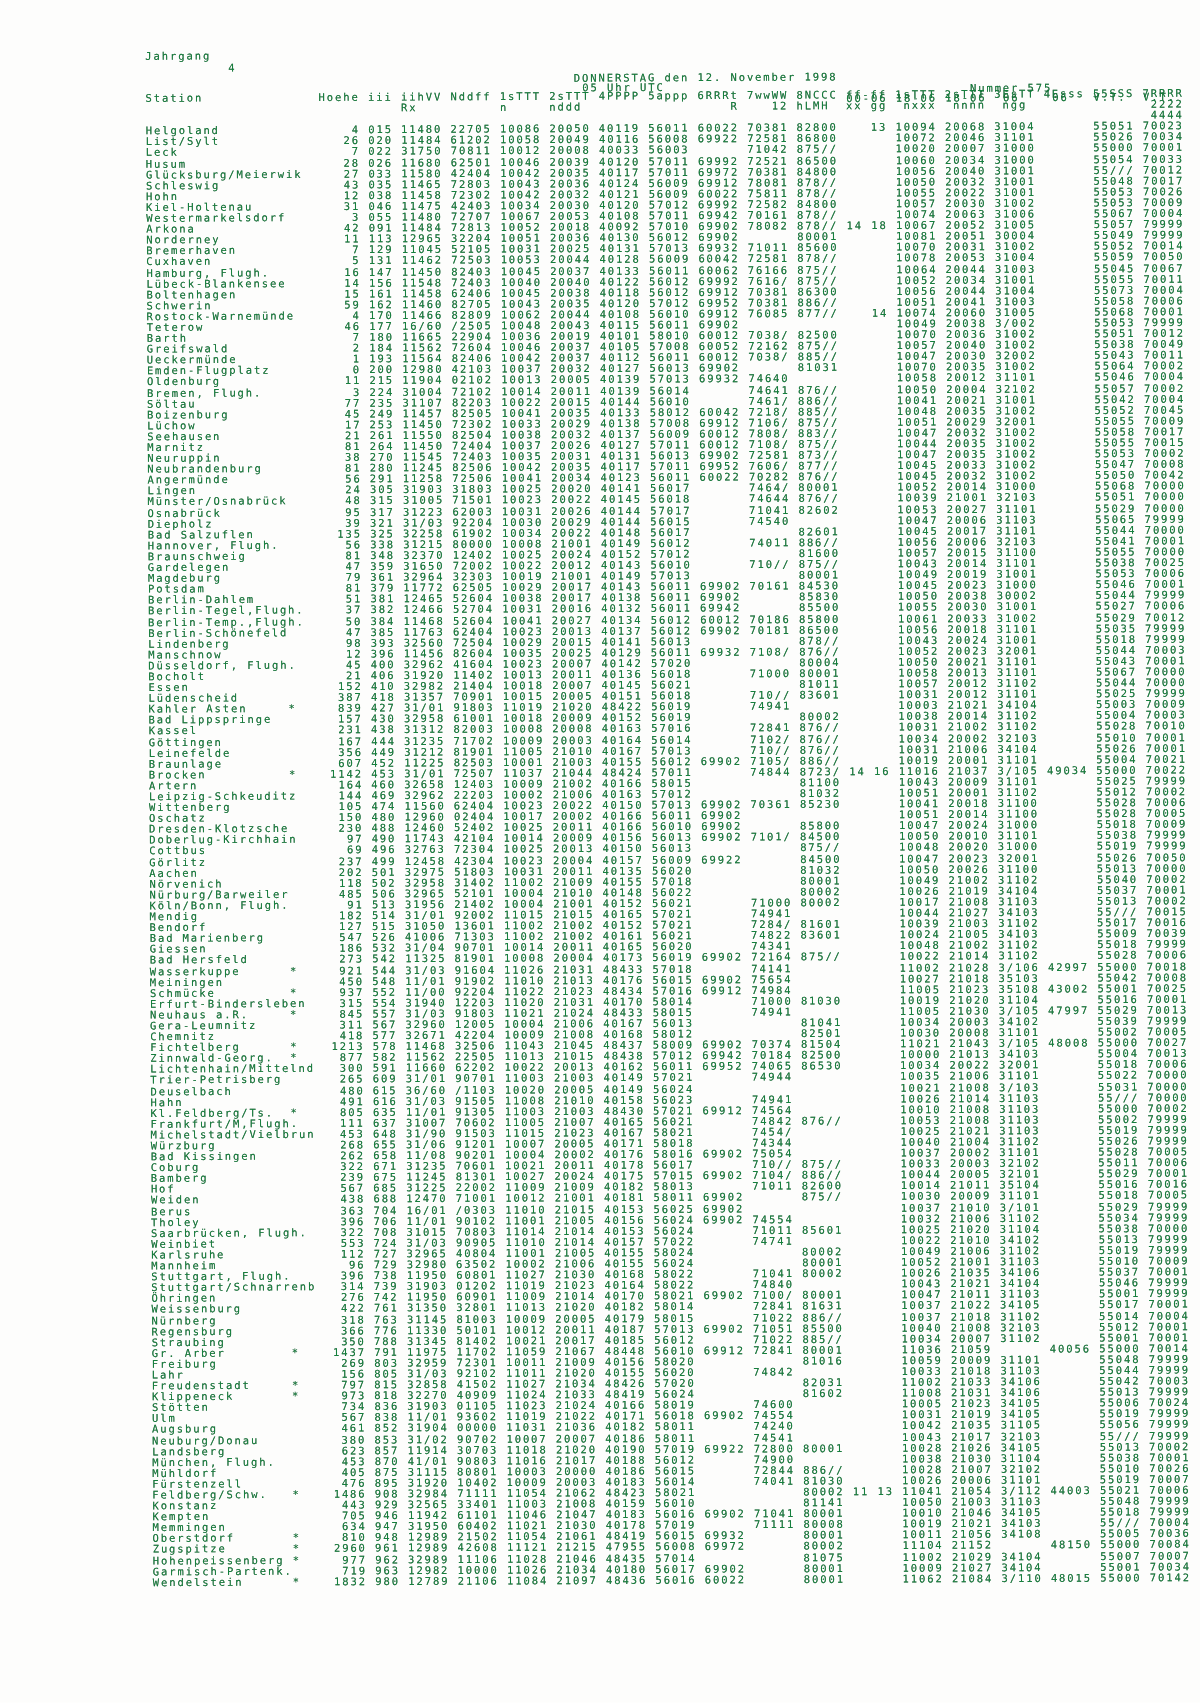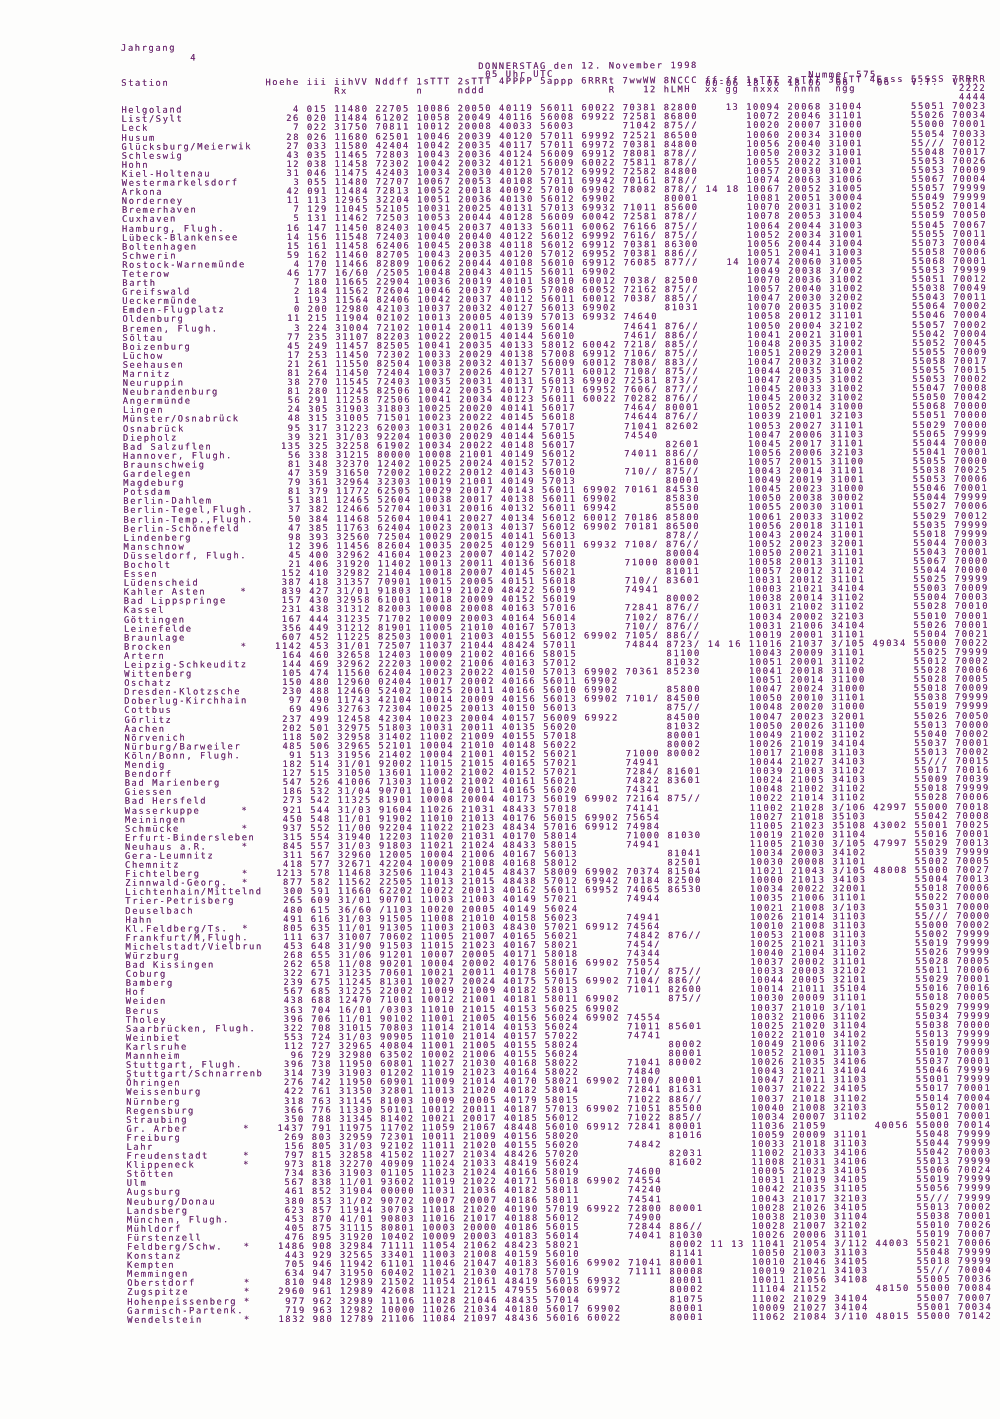--- a/index.html
+++ b/index.html
@@ -1,17 +1,17 @@
 <!DOCTYPE html>
 <html><head>
 <meta charset="utf-8">
 <style>
   html,body{margin:0;padding:0;background:#ffffff;}
   .page{position:relative;width:1000px;height:1419px;background:#fdfdfc;overflow:hidden;
-        font-family:"DejaVu Sans Mono",monospace;color:#701a75;}
+        font-family:"DejaVu Sans Mono",monospace;color:#15803d;}
   .sheet{position:absolute;left:0;top:0;width:1000px;height:1419px;
          transform:rotate(-0.28deg);transform-origin:50% 45%;}
   .mono{font-size:8.8px;letter-spacing:1.57px;white-space:pre;
         text-shadow:0 0 .4px rgba(20,20,20,.55);}
   .abs{position:absolute;}
   .t-line{white-space:pre;height:9.1px;line-height:9.1px;}
   #synop{position:absolute;left:124px;top:77px;}
 </style>
 </head>
 <body>

